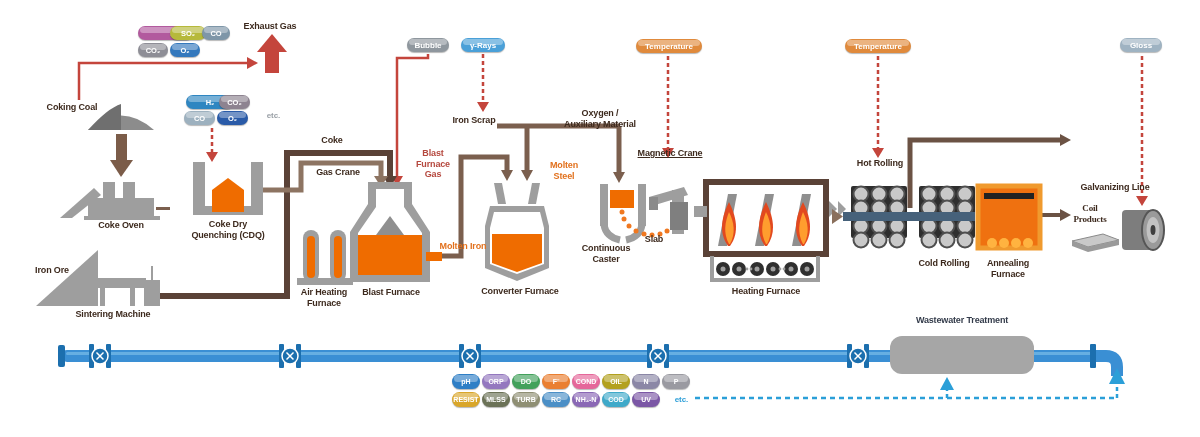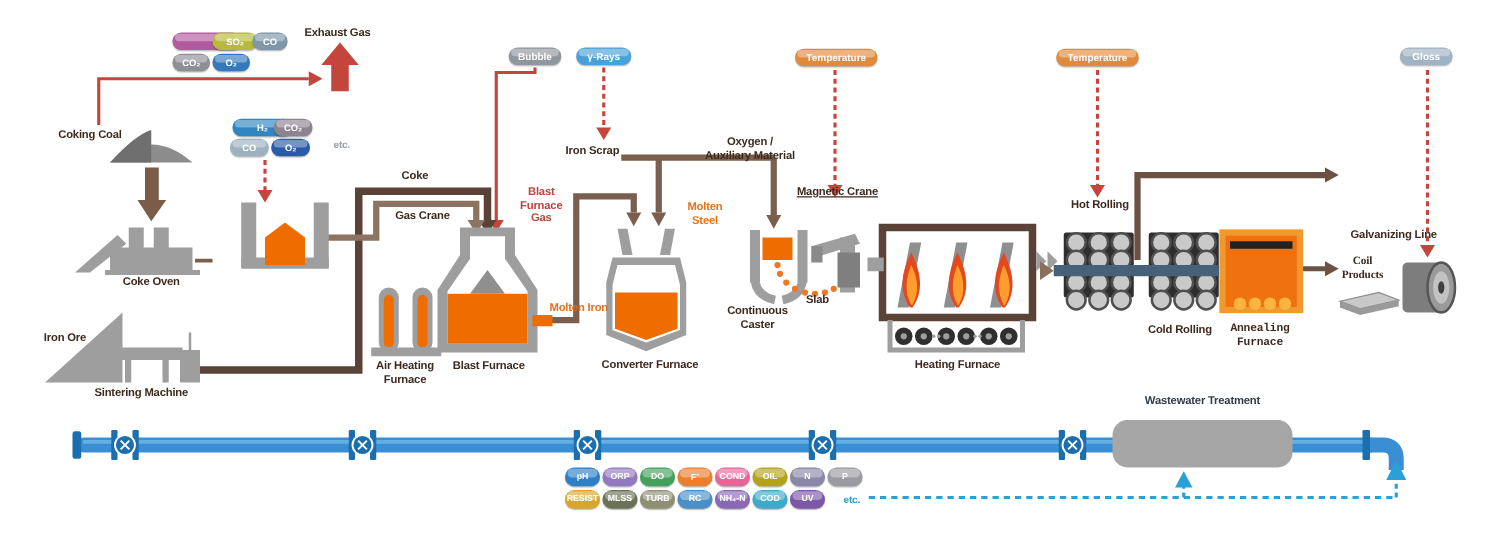--- a/index.html
+++ b/index.html
@@ -321,20 +321,22 @@
     <line x1="947" y1="398" x2="947" y2="388" stroke="#2b9fd8" stroke-width="2.5" stroke-dasharray="4 3"></line>
     <polygon points="940,390 954,390 947,377" fill="#2b9fd8"></polygon>
     <line x1="1117" y1="398" x2="1117" y2="386" stroke="#2b9fd8" stroke-width="2.5" stroke-dasharray="4 3"></line>
     <polygon points="1109,384 1125,384 1117,368" fill="#2b9fd8"></polygon>
   </g>
 </svg>
 
 <div class="lbl" style="left:234px;top:21px;width:72px;">Exhaust Gas</div>
 <div class="lbl" style="left:36px;top:102px;width:72px;">Coking Coal</div>
 <div class="lbl" style="left:84px;top:220px;width:74px;">Coke Oven</div>
+<div class="lbl" style="left:176px;top:219px;width:104px;">Coke Dry
+Quenching (CDQ)</div>
 <div class="lbl" style="left:24px;top:265px;width:56px;">Iron Ore</div>
 <div class="lbl" style="left:58px;top:309px;width:110px;">Sintering Machine</div>
 <div class="lbl" style="left:312px;top:135px;width:40px;">Coke</div>
 <div class="lbl" style="left:306px;top:167px;width:64px;">Gas Crane</div>
 <div class="lbl red" style="left:404px;top:148px;width:58px;">Blast
 Furnace
 Gas</div>
 <div class="lbl" style="left:288px;top:287px;width:72px;">Air Heating
 Furnace</div>
 <div class="lbl" style="left:350px;top:287px;width:82px;">Blast Furnace</div>
@@ -345,21 +347,21 @@
 <div class="lbl orange" style="left:540px;top:160px;width:48px;">Molten
 Steel</div>
 <div class="lbl" style="left:472px;top:286px;width:96px;">Converter Furnace</div>
 <div class="lbl" style="left:576px;top:243px;width:60px;">Continuous
 Caster</div>
 <div class="lbl" style="left:628px;top:148px;width:84px;text-decoration:underline;">Magnetic Crane</div>
 <div class="lbl" style="left:636px;top:234px;width:36px;">Slab</div>
 <div class="lbl" style="left:706px;top:286px;width:120px;">Heating Furnace</div>
 <div class="lbl" style="left:845px;top:158px;width:70px;">Hot Rolling</div>
 <div class="lbl" style="left:908px;top:258px;width:72px;">Cold Rolling</div>
-<div class="lbl" style="left:972px;top:258px;width:72px;font-family:Liberation Mono, monospace;">Annealing
+<div class="lbl" style="left:972px;top:258px;width:72px;">Annealing
 Furnace</div>
 <div class="lbl" style="left:1072px;top:134px;width:86px;margin-top:48px;">Galvanizing Line</div>
 <div class="lbl" style="left:1062px;top:203px;width:56px;font-family:Liberation Serif, serif;">Coil
 Products</div>
 <div class="lbl dark" style="left:882px;top:315px;width:160px;">Wastewater Treatment</div>
 <div class="lbl etc left" style="left:256px;top:111px;width:24px;">etc.</div>
 <div class="lbl etcblue left" style="left:664px;top:395px;width:24px;">etc.</div>
 
 <div class="p" style="left:138px;top:26px;width:30px;background:#b25a9e;padding-left:25px;">NOx</div>
 <div class="p" style="left:170px;top:26px;width:36px;background:#b6b93b;">SO₂</div>

